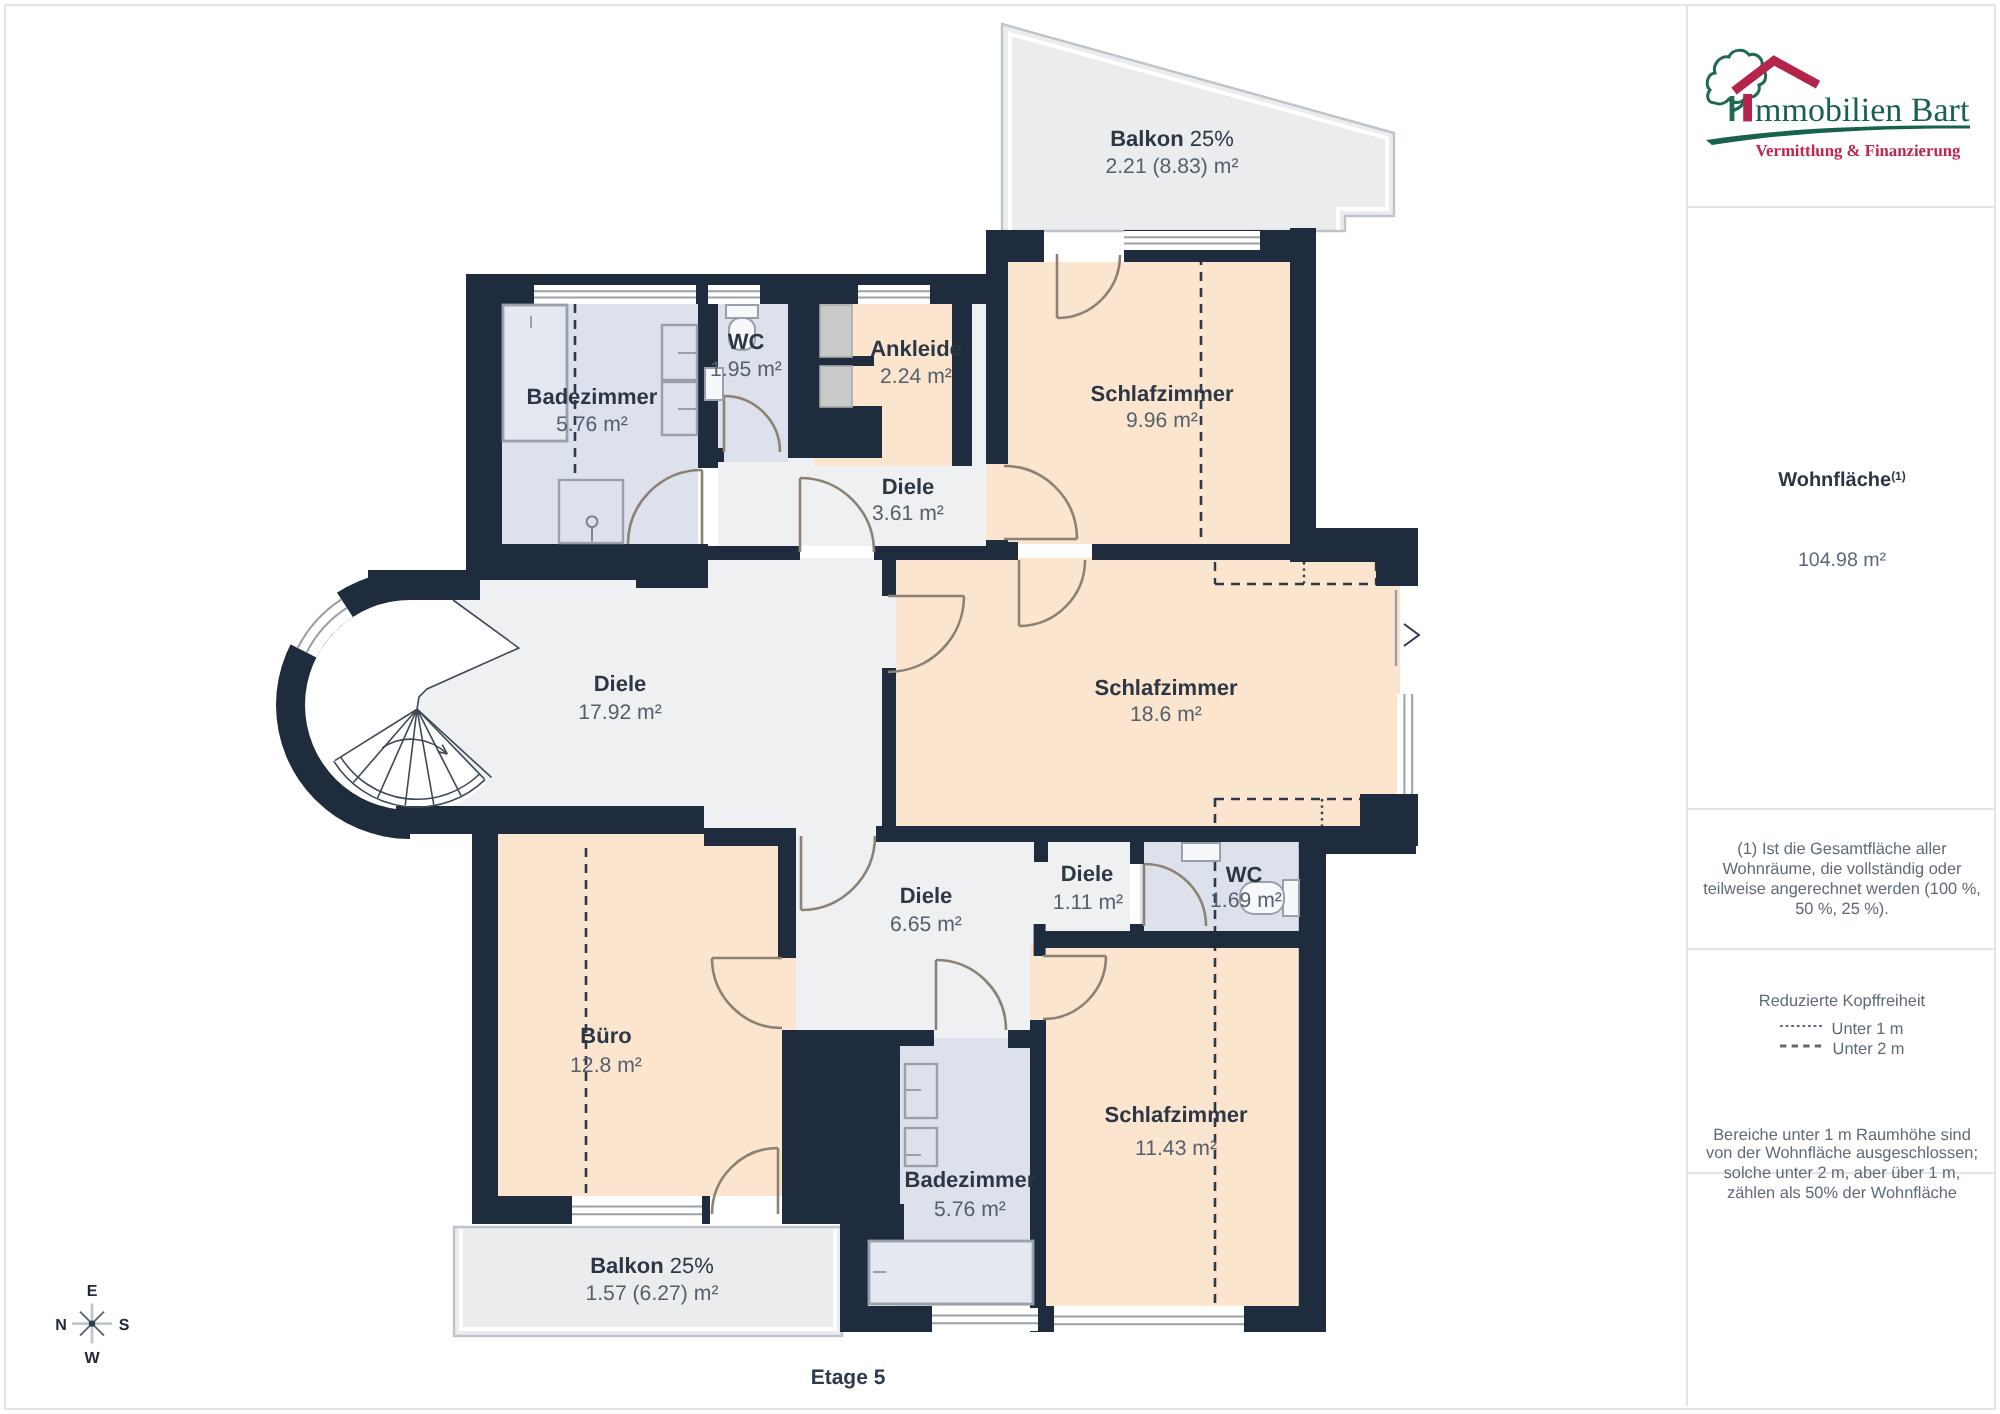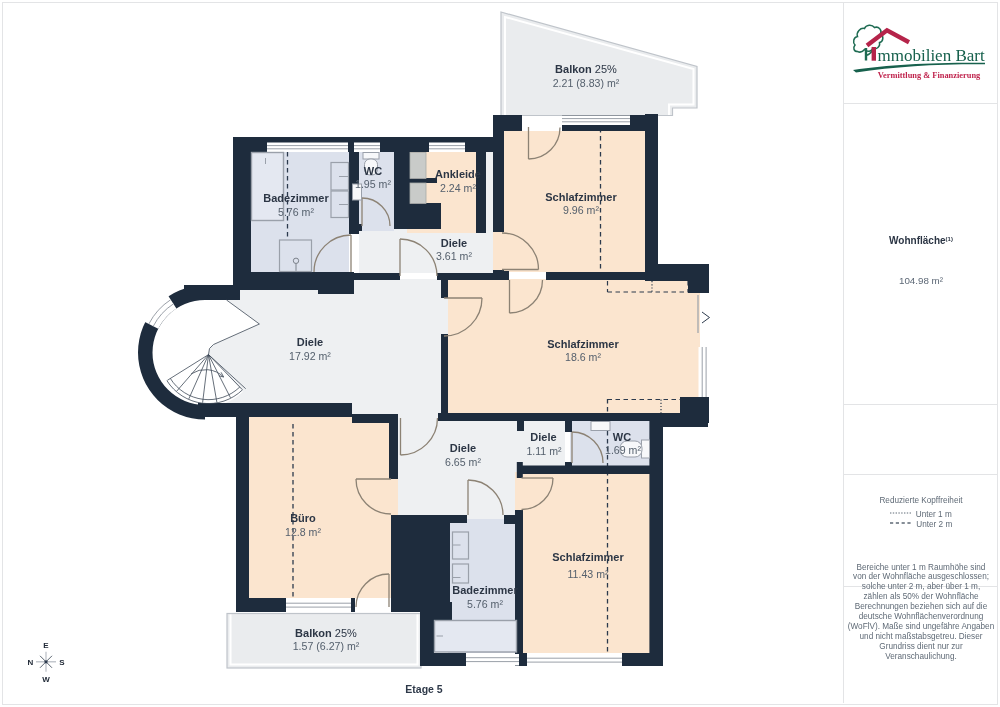--- a/index.html
+++ b/index.html
@@ -406,31 +406,31 @@
 <div class="sep" style="left:843px;top:2px;width:1px;height:701px;"></div>
 <div class="sep" style="left:844px;top:103px;width:154px;height:1px;"></div>
 <div class="sep" style="left:844px;top:404px;width:154px;height:1px;"></div>
 <div class="sep" style="left:844px;top:474px;width:154px;height:1px;"></div>
 <div class="sep" style="left:844px;top:586px;width:154px;height:1px;"></div>
 
 <div style="position:absolute;left:845px;top:235px;width:152px;text-align:center;color:#2b3544;font-size:10px;font-weight:bold;">Wohnfläche<span style="font-size:6px;vertical-align:3px;">(1)</span></div>
 
 <div style="position:absolute;left:845px;top:251px;width:152px;text-align:center;color:#5d6876;font-size:9.8px;margin-top:24px;">104.98 m²</div>
 
+<div class="sbtxt" style="top:420px;">(1) Ist die Gesamtfläche aller<br>Wohnräume, die vollständig oder<br>teilweise angerechnet werden (100 %,<br>50 %, 25 %).</div>
 
 <div class="sbtxt" style="top:496px;">Reduzierte Kopffreiheit</div>
 
 <div class="sbtxt" style="top:510px;"><svg width="21" height="6" style="vertical-align:1px;">
         <line x1="0" y1="3" x2="21" y2="3" stroke="#5f6a76" stroke-width="1" stroke-dasharray="1.4,1.4"></line>
       </svg>&nbsp; Unter 1 m</div>
 
 <div class="sbtxt" style="top:519.5px;"><svg width="22" height="6" style="vertical-align:1px;">
         <line x1="0" y1="3" x2="22" y2="3" stroke="#5f6a76" stroke-width="1.5" stroke-dasharray="3.2,2.6"></line>
       </svg>&nbsp; Unter 2 m</div>
 
 <div class="sbtxt" style="top:533.5px;margin-top:29px;">Bereiche unter 1 m Raumhöhe sind<br>von der Wohnfläche ausgeschlossen;<br>solche unter 2 m, aber über 1 m,<br>zählen als 50% der Wohnfläche</div>
 
-<div class="sbtxt" style="top:602px;">Berechnungen beziehen sich auf die<br>deutsche Wohnflächenverordnung<br>(WoFlV). Maße sind ungefähre Angaben<br>und nicht maßstabsgetreu. Dieser<br>Grundriss dient nur zur<br>Veranschaulichung.</div>
 
 <div style="position:absolute;left:845px;top:671px;width:152px;text-align:center;color:#353f4d;font-size:8.8px;margin-top:40px;"><span>GIRAFFE</span><b style="color:#222b38;">360</b></div>
 
 <div style="position:absolute;left:374px;top:683px;width:100px;text-align:center;color:#2e3949;font-size:10.5px;font-weight:bold;">Etage 5</div>
 </div>
 
 </body></html>

